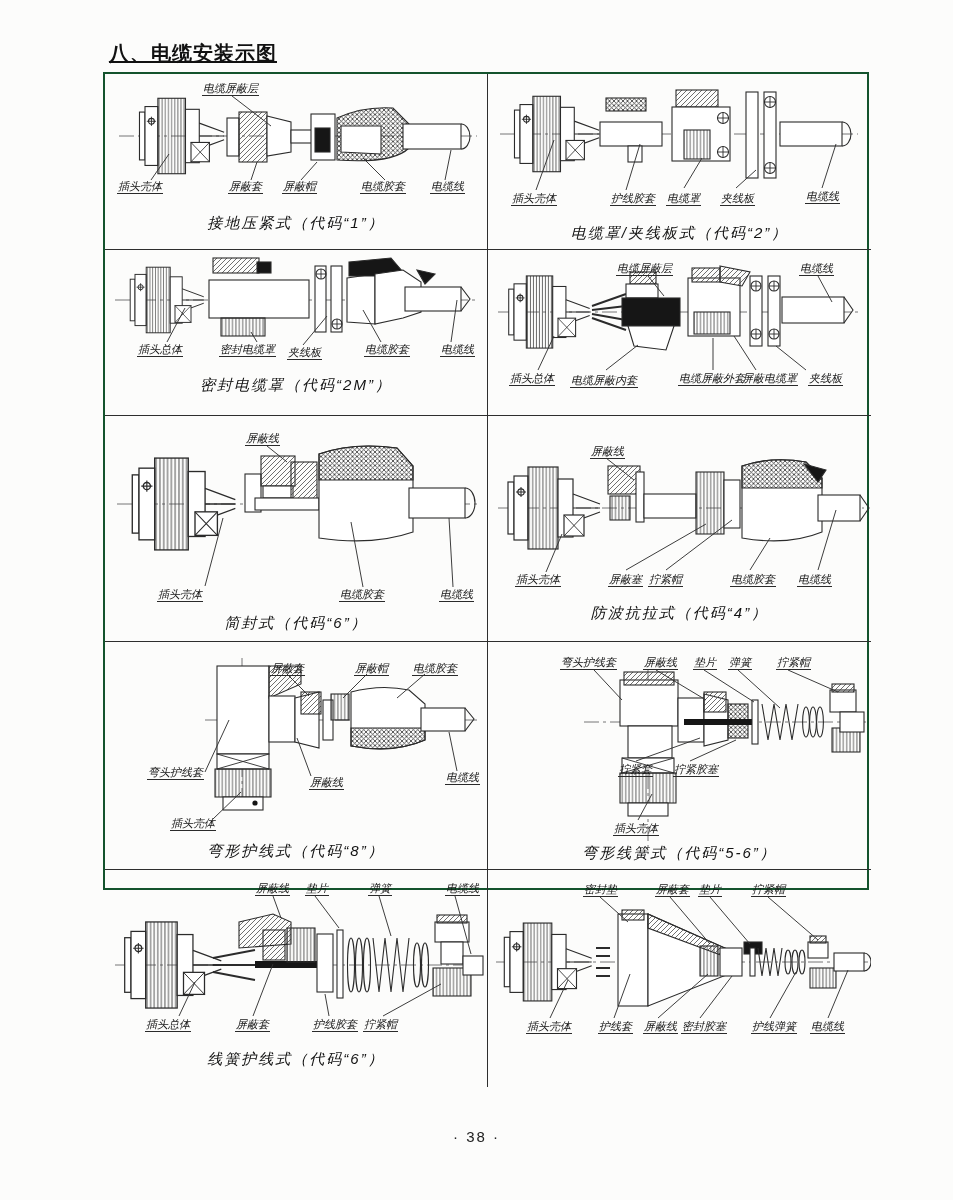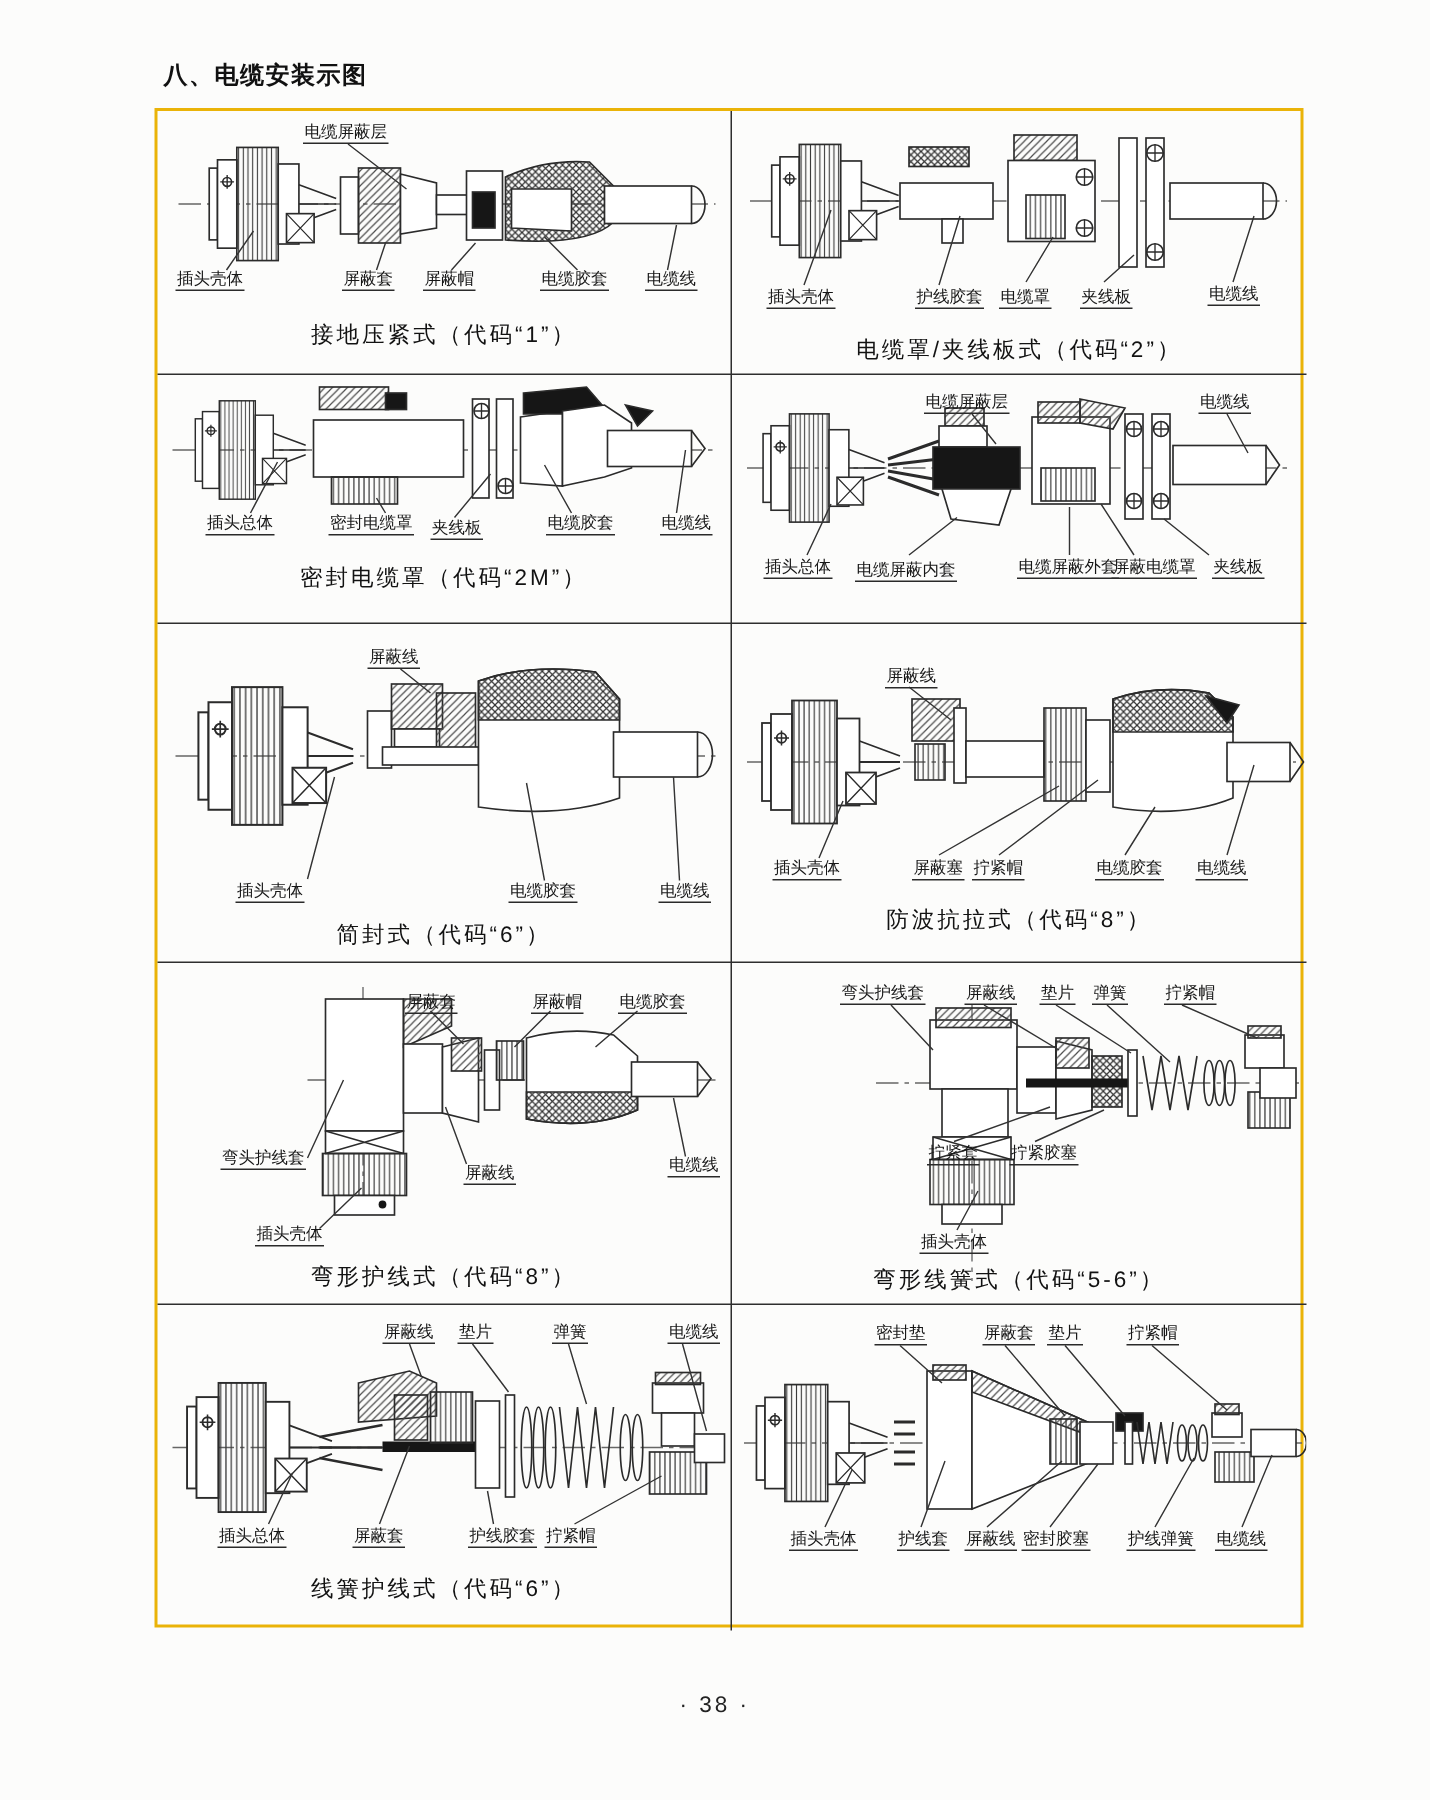--- a/index.html
+++ b/index.html
@@ -1,23 +1,23 @@
 <!DOCTYPE html>
 <html><head>
 <meta charset="utf-8">
 <style>
   html,body{margin:0;padding:0;}
   body{width:953px;height:1200px;position:relative;background:#fcfcfb;
        font-family:"Liberation Sans",sans-serif;color:#1a1a1a;}
-  .page-title{position:absolute;left:109px;top:40px;font-size:16px;font-weight:bold;
-              letter-spacing:1px;color:#111;}
-  .grid{position:absolute;left:103px;top:72px;width:766px;height:1013px;
+  .page-title{position:absolute;left:109px;top:40px;font-size:20px;font-weight:bold;
+              letter-spacing:1px;color:#111;text-decoration:underline;}
+  .grid{position:absolute;left:103px;top:72px;width:766px;height:818px;
         display:grid;grid-template-columns:383px 383px;
         grid-template-rows:176px 166px 226px 228px 217px;
-        border:2px solid #eab308;box-sizing:border-box;}
+        border:2px solid #14532d;box-sizing:border-box;font-style:italic;}
   .cell{position:relative;border-right:1.6px solid #2e2e2e;border-bottom:1.6px solid #2e2e2e;
         box-sizing:border-box;overflow:hidden;}
   .cell:nth-child(2n){border-right:none;}
   .cell:nth-child(9),.cell:nth-child(10){border-bottom:none;}
   .cell svg{position:absolute;left:0;top:0;}
   .lbl{position:absolute;font-size:11px;line-height:1.15;white-space:nowrap;
        border-bottom:1px solid #2a2a2a;padding:0 1px;color:#161616;}
   .cap{position:absolute;left:0;right:0;text-align:center;font-size:15px;
        letter-spacing:2px;color:#121212;}
   .page-num{position:absolute;left:0;right:0;top:1128px;text-align:center;
@@ -230,21 +230,21 @@
         <path d="M372 79l9 13-9 13" fill="none"></path>
       </g>
       <path class="ld" d="M118 42L146 64M58 156L74 118M138 154L218 108M178 154L244 104M262 154L282 122M330 154L348 94"></path>
     </svg>
     <div class="lbl" style="left:102px;top:29px">屏蔽线</div>
     <div class="lbl" style="left:27px;top:157px">插头壳体</div>
     <div class="lbl" style="left:120px;top:157px">屏蔽塞</div>
     <div class="lbl" style="left:160px;top:157px">拧紧帽</div>
     <div class="lbl" style="left:242px;top:157px">电缆胶套</div>
     <div class="lbl" style="left:309px;top:157px">电缆线</div>
-    <div class="cap" style="top:188px">防波抗拉式（代码“8”）</div>
+    <div class="cap" style="top:188px">防波抗拉式（代码“4”）</div>
   </div>
 
   <div class="cell">
     <svg width="383" height="228" viewBox="0 0 383 228">
       <path class="cl" d="M100 78H372M137 16V172"></path>
       <g fill="#fff" stroke="#2b2b2b" stroke-width="1.1">
         <rect x="112" y="24" width="52" height="88"></rect>
         <polygon points="164,24 196,24 196,42 164,56" fill="url(#pd)"></polygon>
         <rect x="164" y="54" width="26" height="46"></rect>
         <polygon points="190,56 214,50 214,106 190,100"></polygon>

